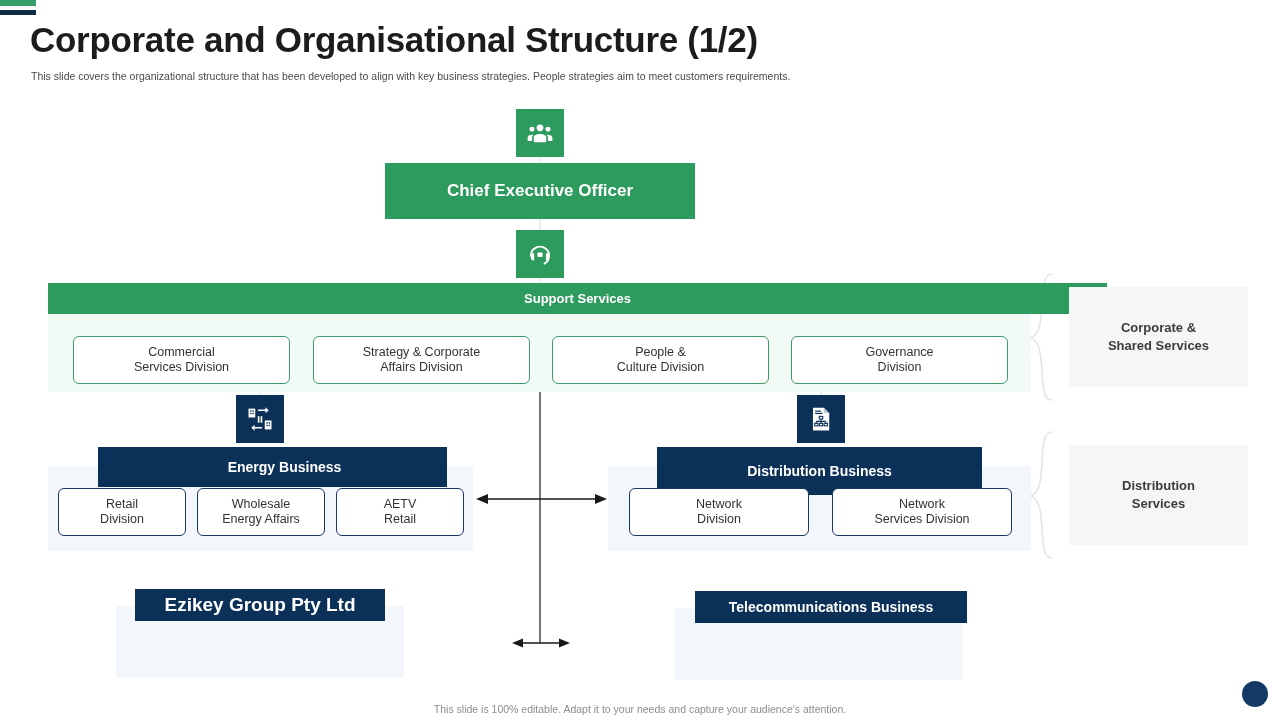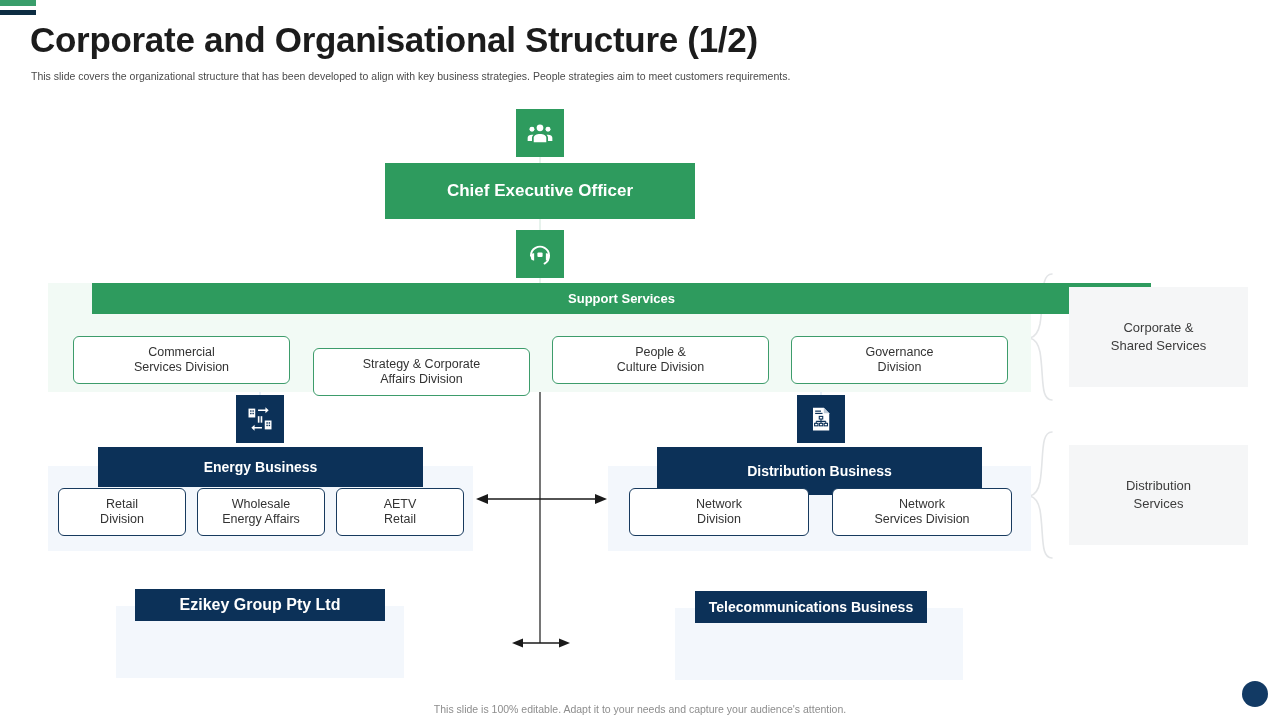--- a/index.html
+++ b/index.html
@@ -57,21 +57,21 @@
   }
   .chip.green-bd{border:1px solid #3d9c6b;}
   .chip.navy-bd{border:1px solid #173a5e;}
   .chip span{display:block;white-space:nowrap;}
   .conn-svg{position:absolute;left:0;top:0;width:1280px;height:720px;pointer-events:none;}
 
   
   .side-label{
     position:absolute;background:#f5f6f7;
     display:flex;flex-direction:column;align-items:center;justify-content:center;
-    font-size:13px;font-weight:normal;color:#3c3c3c;line-height:1.35;text-align:center;
+    font-size:13px;font-weight:bold;color:#3c3c3c;line-height:1.35;text-align:center;
   }
   .side-label span{display:block;white-space:nowrap;}
 
   
   .footer-note{
     position:absolute;left:0;right:0;top:703px;
     text-align:center;font-size:10.5px;color:#8d8d8d;
   }
   .corner-dot{
     position:absolute;right:12px;bottom:13px;
@@ -133,29 +133,29 @@
   <div class="icon-tile green" style="left:516px;top:230px;">
     <svg width="26" height="26" viewBox="0 0 24 24" fill="none" stroke="#ffffff" stroke-width="1.7">
       <path d="M3.6 13.6a8.4 8.4 0 1 1 12.6 7.3" stroke-linecap="round"></path>
       <path d="M3.6 13.6v2.1a2.3 2.3 0 0 0 2.3 2.3h.7v-6.8h-.7a2.3 2.3 0 0 0-2.3 2.3z" fill="#ffffff" stroke="none"></path>
       <path d="M20.4 13.6v2.1a2.3 2.3 0 0 1-2.3 2.3h-.7v-6.8h.7a2.3 2.3 0 0 1 2.3 2.3z" fill="#ffffff" stroke="none"></path>
       <rect x="9.6" y="10.6" width="4.8" height="4.2" rx="1" fill="#ffffff" stroke="none"></rect>
     </svg>
   </div>
 
   <div class="panel mint" style="left:48px;top:283px;width:983px;height:109px;"></div>
-  <div class="bar green" style="left:48px;top:283px;width:1059px;height:31px;font-size:13px;margin-left:44px;">
+  <div class="bar green" style="left:48px;top:283px;width:1059px;height:31px;font-size:13px;">
     <span>Support Services</span>
   </div>
 
   <div class="chip green-bd" style="left:73px;top:336px;width:215px;height:46px;">
     <span>Commercial</span>
     <span>Services Division</span>
   </div>
-  <div class="chip green-bd" style="left:313px;top:348px;width:215px;height:46px;">
+  <div class="chip green-bd" style="left:313px;top:336px;width:215px;height:46px;">
     <span>Strategy &amp; Corporate</span>
     <span>Affairs Division</span>
   </div>
   <div class="chip green-bd" style="left:552px;top:336px;width:215px;height:46px;">
     <span>People &amp;</span>
     <span>Culture Division</span>
   </div>
   <div class="chip green-bd" style="left:791px;top:336px;width:215px;height:46px;">
     <span>Governance</span>
     <span>Division</span>
@@ -175,21 +175,21 @@
       <rect x="20" y="17.3" width="1.3" height="1.3" fill="#0c3158"></rect>
       <path d="M10.2 3.2h7.6v1.5h-7.6z"></path>
       <path d="M17 1.2l3 2.7-3 2.7z"></path>
       <path d="M13.8 20.8H6.2v-1.5h7.6z"></path>
       <path d="M7 22.8l-3-2.7 3-2.7z"></path>
       <rect x="10" y="9.4" width="1.5" height="6"></rect>
       <rect x="12.6" y="9.4" width="1.5" height="6"></rect>
     </svg>
   </div>
   <div class="panel blue" style="left:48px;top:466px;width:425px;height:85px;"></div>
-  <div class="bar navy" style="left:98px;top:447px;width:325px;height:40px;font-size:14px;">
+  <div class="bar navy" style="left:98px;top:447px;width:325px;height:40px;font-size:14px;padding-left:24px;">
     <span>Energy Business</span>
   </div>
 
   <div class="chip navy-bd" style="left:58px;top:488px;width:126px;height:46px;">
     <span>Retail</span>
     <span>Division</span>
   </div>
   <div class="chip navy-bd" style="left:197px;top:488px;width:126px;height:46px;">
     <span>Wholesale</span>
     <span>Energy Affairs</span>
@@ -220,26 +220,26 @@
   <div class="chip navy-bd" style="left:629px;top:488px;width:178px;height:46px;">
     <span>Network</span>
     <span>Division</span>
   </div>
   <div class="chip navy-bd" style="left:832px;top:488px;width:178px;height:46px;">
     <span>Network</span>
     <span>Services Division</span>
   </div>
 
   <div class="panel blue" style="left:116px;top:606px;width:288px;height:72px;"></div>
-  <div class="bar navy" style="left:135px;top:589px;width:250px;height:32px;font-size:16px;">
+  <div class="bar navy" style="left:135px;top:589px;width:250px;height:32px;font-size:19px;">
     <span>Ezikey Group Pty Ltd</span>
   </div>
 
   <div class="panel blue" style="left:675px;top:608px;width:288px;height:72px;"></div>
-  <div class="bar navy" style="left:695px;top:591px;width:232px;height:32px;font-size:14px;">
+  <div class="bar navy" style="left:695px;top:591px;width:272px;height:32px;font-size:14px;">
     <span>Telecommunications Business</span>
   </div>
 
   <div class="side-label" style="left:1069px;top:287px;width:179px;height:100px;">
     <span>Corporate &amp;</span>
     <span>Shared Services</span>
   </div>
   <div class="side-label" style="left:1069px;top:445px;width:179px;height:100px;">
     <span>Distribution</span>
     <span>Services</span>

